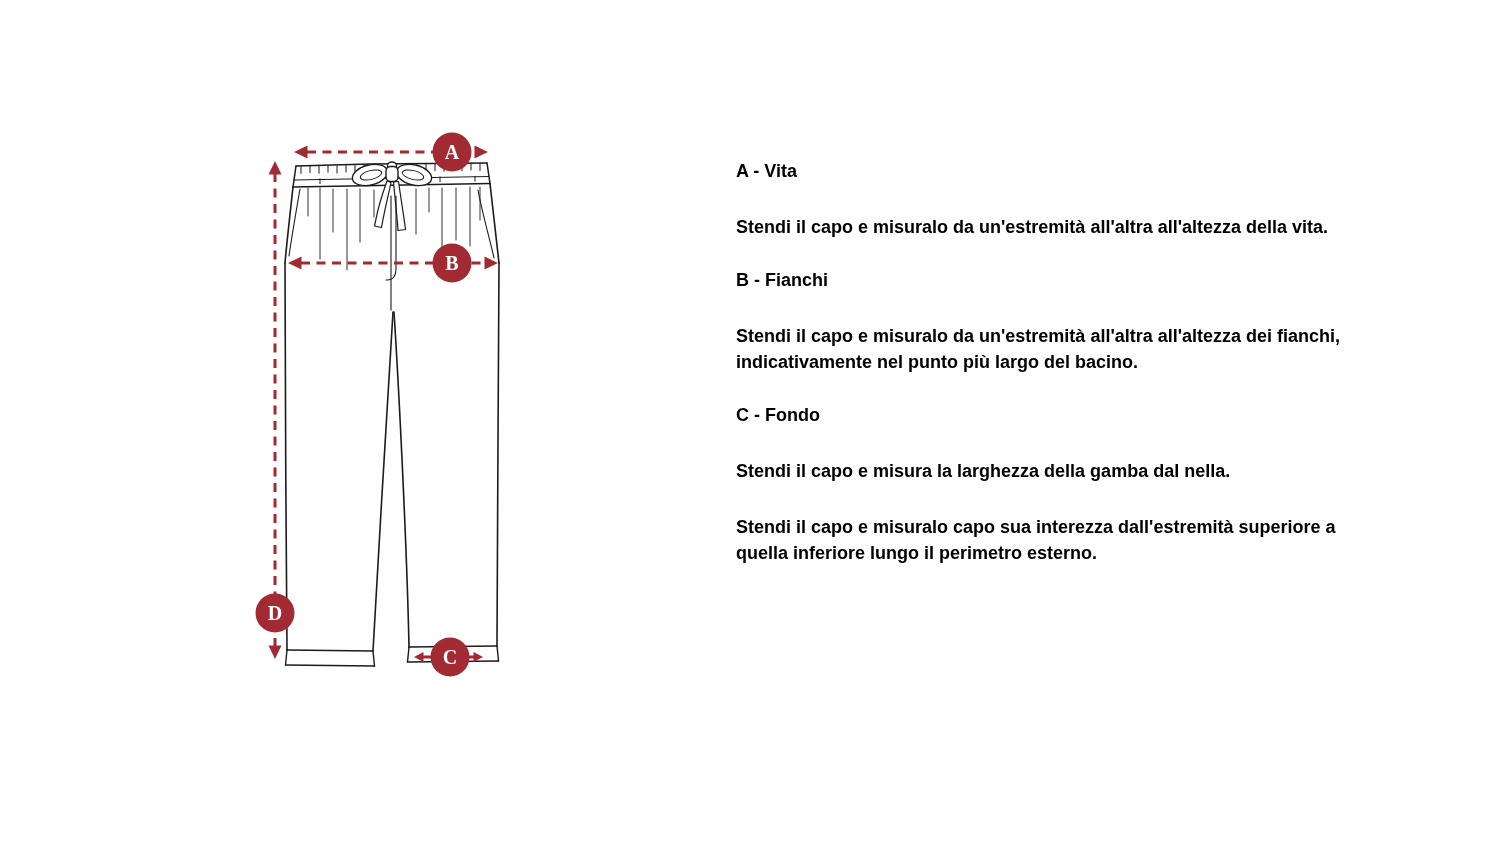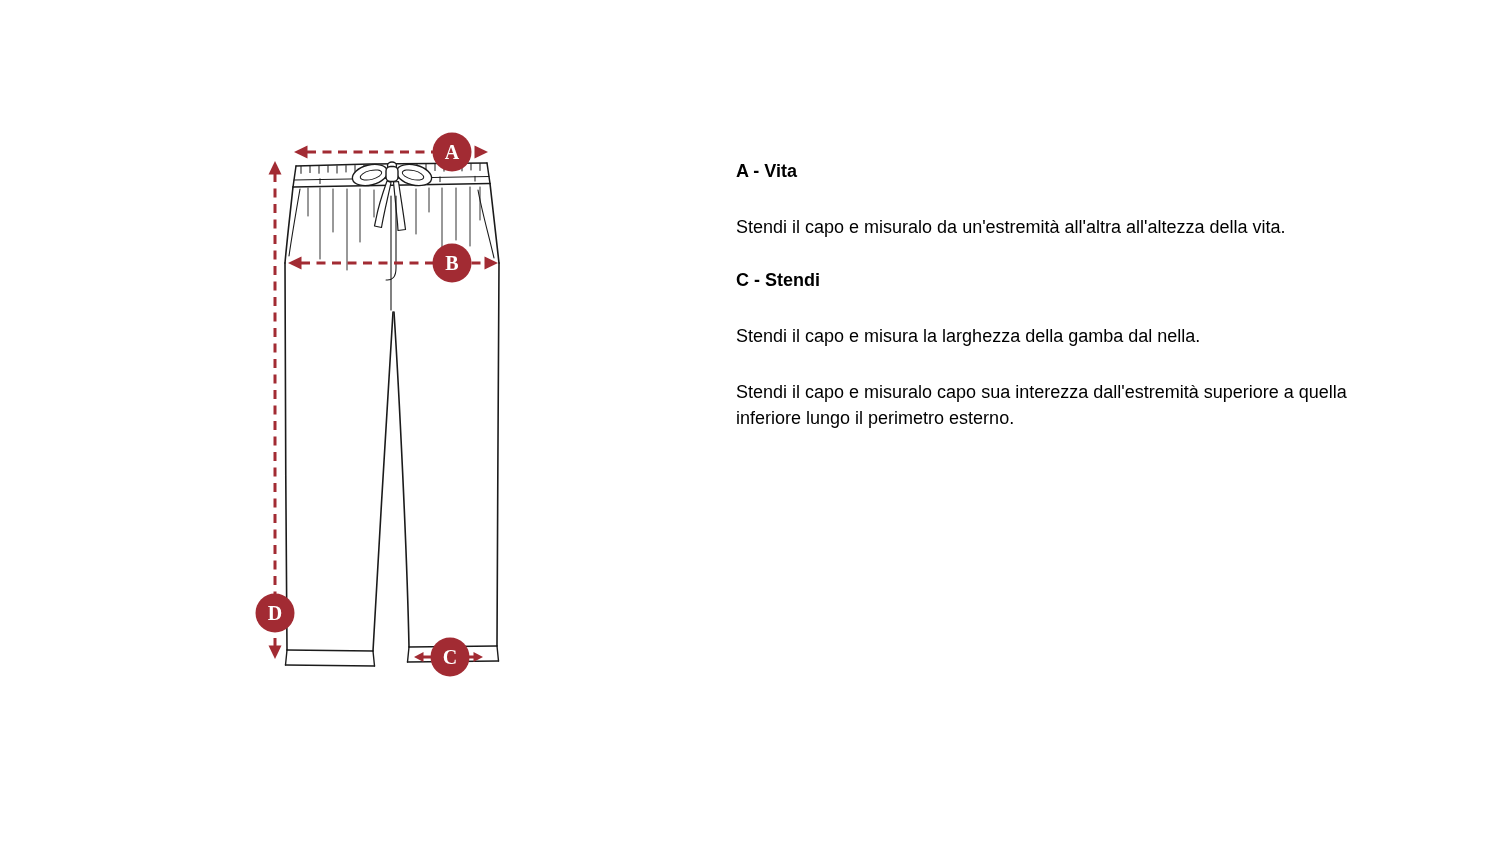--- a/index.html
+++ b/index.html
@@ -34,21 +34,21 @@
   .guide-text h3 {
     font-size: 18px;
     line-height: 21px;
     font-weight: bold;
     margin: 0 0 32px 0;
     color: #000000;
   }
   .guide-text p {
     font-size: 18px;
     line-height: 26px;
-    font-weight: normal;
+    font-weight: bold;
     margin: 0 0 30px 0;
     color: #000000;
   }
   .marker-letter {
     font-family: "Liberation Serif", "DejaVu Serif", serif;
     font-weight: bold;
     font-size: 20px;
   }
 </style>
 </head>
@@ -189,23 +189,27 @@
     </svg>
   </div>
 
   <div class="guide-text">
 
     <section>
       <h3>A - Vita</h3>
       <p>Stendi il capo e misuralo da un'estremità all'altra all'altezza della vita.</p>
     </section>
 
-
-    <section>
-      <h3>C - Stendi</h3>
+    <section>
+      <h3>B - Fianchi</h3>
+      <p>Stendi il capo e misuralo da un'estremità all'altra all'altezza dei fianchi, indicativamente nel punto più largo del bacino.</p>
+    </section>
+
+    <section>
+      <h3>C - Fondo</h3>
       <p>Stendi il capo e misura la larghezza della gamba dal nella.</p>
     </section>
 
     <section>
       <p>Stendi il capo e misuralo capo sua interezza dall'estremità superiore a quella inferiore lungo il perimetro esterno.</p>
     </section>
 
   </div>
 </div>
 

